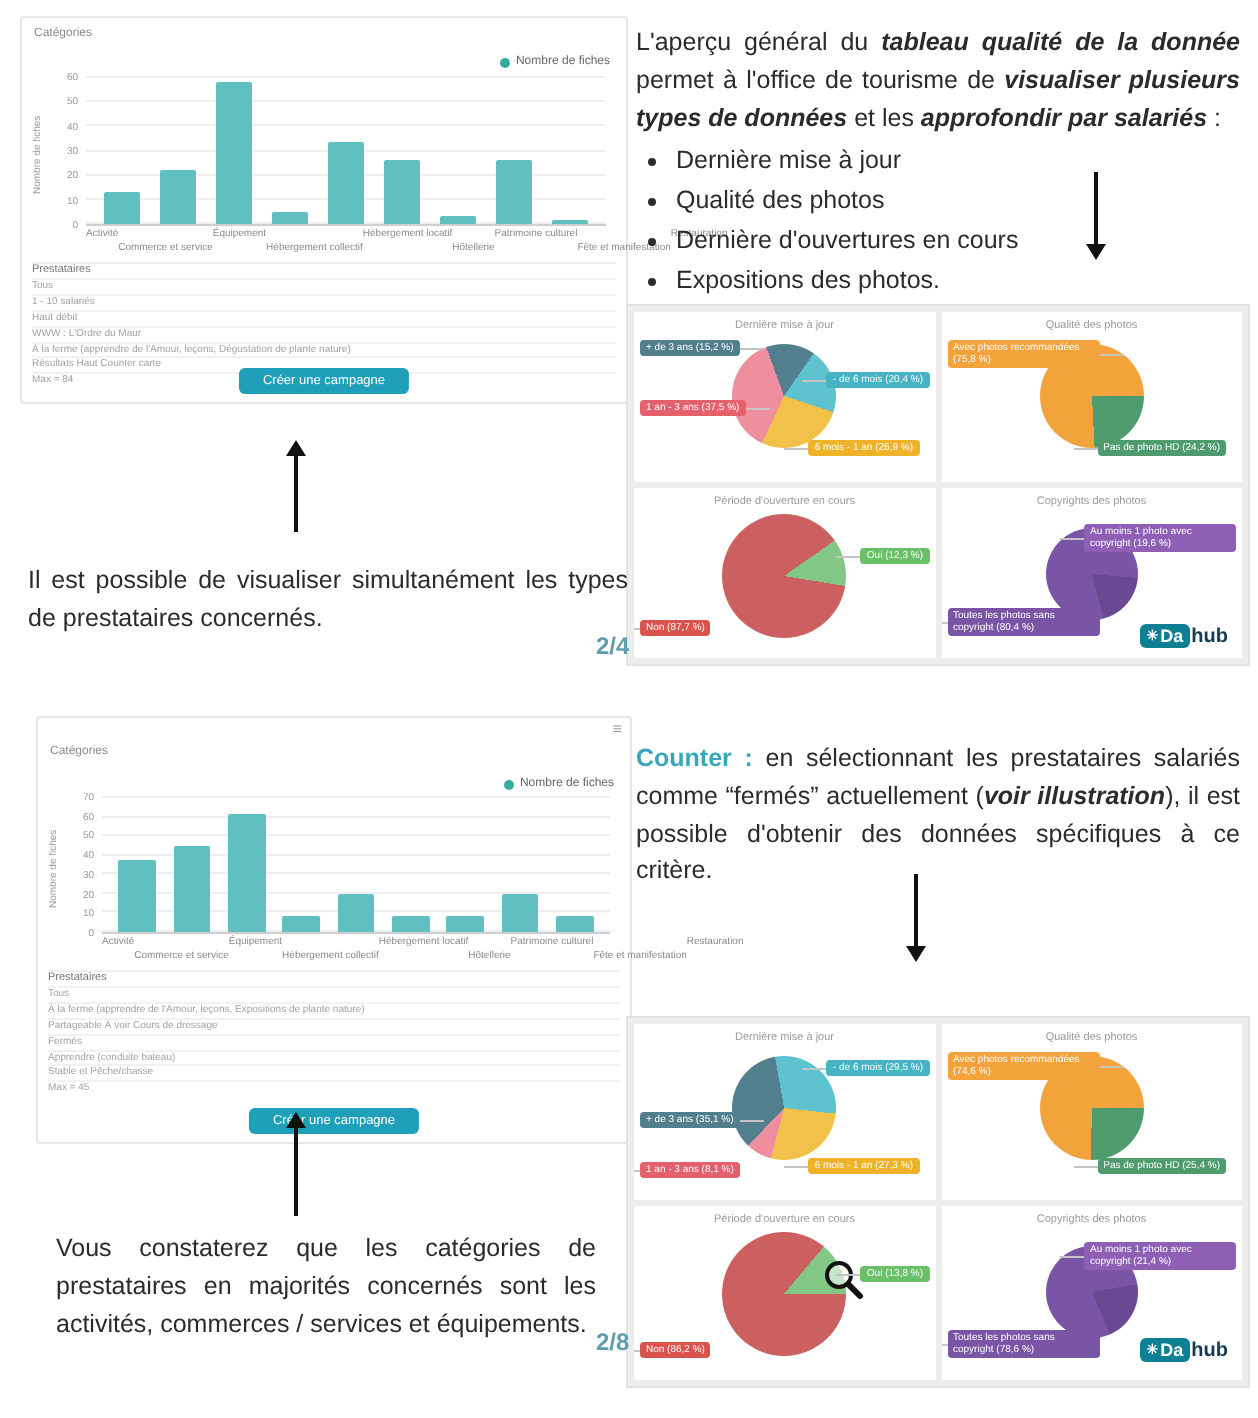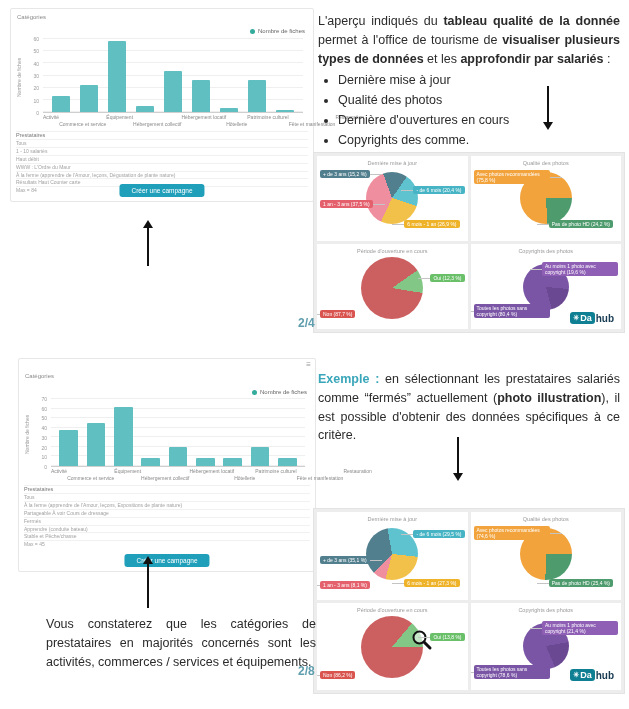--- a/index.html
+++ b/index.html
@@ -49,21 +49,21 @@
   .pos-tr::before,.pos-r::before,.pos-br::before,.pos-bl::before{content:"";position:absolute;right:100%;top:50%;width:12px;height:1px;background:#c4c4c4;}
   .page-num{position:absolute;font-size:12px;font-weight:bold;color:#5f9eae;}
   .logo{position:absolute;display:flex;align-items:center;gap:1px;}
   .logo-box{background:#0f7f93;color:#fff;border-radius:3px;padding:1px 3px;font-weight:bold;font-size:9px;display:flex;align-items:center;gap:1px;}
   .logo-box .glyph{font-size:7px;}
   .logo-hub{color:#173b52;font-weight:bold;font-size:10px;}
   .magnifier{position:absolute;}
 
   
   .copy{position:absolute;font-size:12.5px;line-height:1.5;text-align:justify;color:#2b2b2b;}
-  .copy .b{font-weight:bold;}
+  .copy .b{font-weight:bold;font-style:italic;}
   .copy .teal{color:#3aa6b9;font-weight:bold;}
   .copy ul{margin:3px 0 0 4px;padding-left:16px;}
   .copy li{margin:1px 0;text-align:left;}
 
   
   .arrow{position:absolute;width:12px;}
   .arrow .line{width:2px;background:#111;margin:0 auto;}
   .arrow.down::after{content:"";display:block;margin:0 auto;width:0;height:0;
     border-left:5px solid transparent;border-right:5px solid transparent;border-top:8px solid #111;}
   .arrow.up::before{content:"";display:block;margin:0 auto;width:0;height:0;
@@ -134,26 +134,26 @@
           <div class="filter-row">WWW : L'Ordre du Maur</div>
           <div class="filter-row">À la ferme (apprendre de l'Amour, leçons, Dégustation de plante nature)</div>
           <div class="filter-row">Résultats Haut Counter carte</div>
           <div class="filter-row">Max = 84</div>
         </div>
     </div>
     <button class="cta">Créer une campagne</button>
   </div>
 
   <div class="copy" style="left:318px;top:12px;width:302px;">
-    <span>L'aperçu indiqués du </span><span class="b">tableau qualité de la donnée</span><span> permet à l'office de tourisme de </span><span class="b">visualiser plusieurs types de données</span><span> et les </span><span class="b">approfondir par salariés</span><span> :</span>
+    <span>L'aperçu général du </span><span class="b">tableau qualité de la donnée</span><span> permet à l'office de tourisme de </span><span class="b">visualiser plusieurs types de données</span><span> et les </span><span class="b">approfondir par salariés</span><span> :</span>
     <ul>
       <li>Dernière mise à jour</li>
       <li>Qualité des photos</li>
       <li>Dernière d'ouvertures en cours</li>
-      <li>Copyrights des comme.</li>
+      <li>Expositions des photos.</li>
     </ul>
   </div>
 
   <div class="arrow down" style="left:542px;top:86px;">
     <div class="line" style="height:36px;"></div>
   </div>
 
   <div class="pies" style="left:313px;top:152px;width:312px;height:181px;">
     <div class="pie-card">
       <div class="pie-title">Dernière mise à jour</div>
@@ -187,20 +187,21 @@
           <span>Da</span>
         </span>
       <span class="logo-hub">hub</span>
     </div>
   </div>
   <div class="page-num" style="left:298px;top:316px;">2/4</div>
 
   <div class="arrow up" style="left:142px;top:220px;">
     <div class="line" style="height:38px;"></div>
   </div>
+  <div class="copy" style="left:14px;top:281px;width:300px;">Il est possible de visualiser simultanément les types de prestataires concernés.</div>
 
   <div class="shot" style="left:18px;top:358px;width:296px;height:212px;">
     <div class="menu-icon">≡</div>
     <div class="cat-label" style="left:6px;top:14px;">Catégories</div>
     <div class="legend" style="right:8px;top:30px;">
       <span class="dot"></span>
       <span>Nombre de fiches</span>
     </div>
     <div class="mini-chart" style="left:4px;right:4px;top:40px;height:82px;">
       <div class="ylab">Nombre de fiches</div>
@@ -258,21 +259,21 @@
           <div class="filter-row">Fermés</div>
           <div class="filter-row">Apprendre (conduite bateau)</div>
           <div class="filter-row">Stable et Pêche/chasse</div>
           <div class="filter-row">Max = 45</div>
         </div>
     </div>
     <button class="cta">Créer une campagne</button>
   </div>
 
   <div class="copy" style="left:318px;top:370px;width:302px;">
-    <span class="teal">Exemple :</span><span> en sélectionnant les prestataires salariés comme “fermés” actuellement (</span><span class="b">photo illustration</span><span>), il est possible d'obtenir des données spécifiques à ce critère.</span>
+    <span class="teal">Counter :</span><span> en sélectionnant les prestataires salariés comme “fermés” actuellement (</span><span class="b">voir illustration</span><span>), il est possible d'obtenir des données spécifiques à ce critère.</span>
   </div>
 
   <div class="arrow down" style="left:452px;top:437px;">
     <div class="line" style="height:36px;"></div>
   </div>
 
   <div class="pies" style="left:313px;top:508px;width:312px;height:186px;">
     <div class="pie-card">
       <div class="pie-title">Dernière mise à jour</div>
       <div class="pie sz-m" style="background: conic-gradient(from 350deg, rgb(95, 195, 207) 0%, rgb(95, 195, 207) 29.5%, rgb(242, 193, 74) 29.5%, rgb(242, 193, 74) 56.8%, rgb(239, 142, 158) 56.8%, rgb(239, 142, 158) 64.9%, rgb(82, 127, 142) 64.9%, rgb(82, 127, 142) 100%);"></div>
@@ -309,15 +310,15 @@
           <span>Da</span>
         </span>
       <span class="logo-hub">hub</span>
     </div>
   </div>
   <div class="page-num" style="left:298px;top:664px;">2/8</div>
 
   <div class="arrow up" style="left:142px;top:556px;">
     <div class="line" style="height:44px;"></div>
   </div>
-  <div class="copy" style="left:46px;top:615px;width:270px;">Vous constaterez que les catégories de prestataires en majorités concernés sont les activités, commerces / services et équipements.</div>
+  <div class="copy" style="left:28px;top:615px;width:270px;">Vous constaterez que les catégories de prestataires en majorités concernés sont les activités, commerces / services et équipements.</div>
 
 </div>
 
 </body></html>

